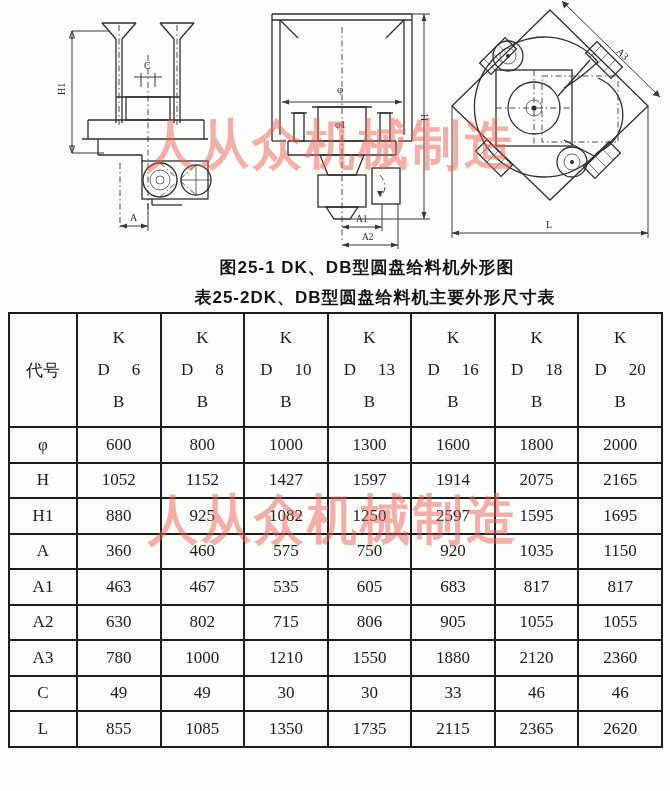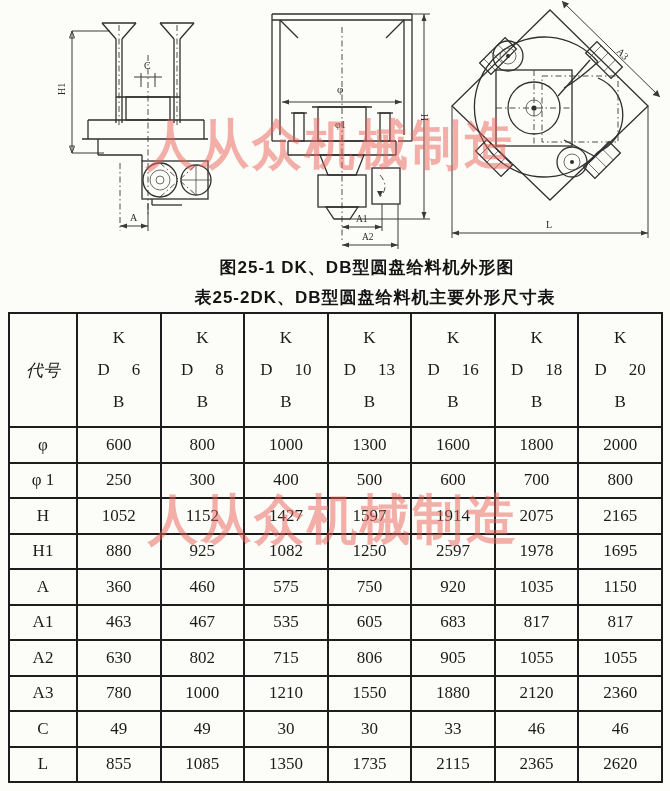--- a/index.html
+++ b/index.html
@@ -19,21 +19,21 @@
       font-family:"Liberation Sans",sans-serif;font-size:17px;font-weight:600;letter-spacing:1px;}
   .dimtable{position:absolute;left:8px;top:312px;width:655px;border-collapse:collapse;
       table-layout:fixed;background:transparent;z-index:2;}
   .dimtable th,.dimtable td{border:2px solid #1d1d1d;text-align:center;vertical-align:middle;
       color:#1b1b1b;font-weight:normal;font-size:17px;padding:0;}
   .dimtable th:first-child,.dimtable td:first-child{width:66px;}
   .dimtable thead th{height:112px;}
   .dimtable tbody td{height:33.5px;}
   .hdrcell{display:flex;flex-direction:column;justify-content:space-around;height:100%;padding:8px 0;box-sizing:border-box;}
   .md{display:flex;justify-content:center;gap:22px;}
-  .codehead{font-family:"Liberation Sans",sans-serif;font-size:17px;font-style:italic;}
+  .codehead{font-family:"Liberation Sans",sans-serif;font-size:17px;}
 </style>
 </head>
 <body>
 
 <div class="page">
 
   <svg style="left:52px;top:3px" width="200" height="250" viewBox="0 0 200 250">
 
     <line class="dim" x1="20" y1="28" x2="20" y2="150"></line>
     <line class="dim" x1="20" y1="28" x2="58" y2="28"></line>
@@ -298,47 +298,37 @@
           <td>φ</td>
           <td>600</td>
           <td>800</td>
           <td>1000</td>
           <td>1300</td>
           <td>1600</td>
           <td>1800</td>
           <td>2000</td>
         </tr>
         <tr>
-          <td>φ 1</td>
-          <td>250</td>
-          <td>300</td>
-          <td>400</td>
-          <td>500</td>
-          <td>600</td>
-          <td>700</td>
-          <td>800</td>
-        </tr>
-        <tr>
           <td>H</td>
           <td>1052</td>
           <td>1152</td>
           <td>1427</td>
           <td>1597</td>
           <td>1914</td>
           <td>2075</td>
           <td>2165</td>
         </tr>
         <tr>
           <td>H1</td>
           <td>880</td>
           <td>925</td>
           <td>1082</td>
           <td>1250</td>
           <td>2597</td>
-          <td>1978</td>
+          <td>1595</td>
           <td>1695</td>
         </tr>
         <tr>
           <td>A</td>
           <td>360</td>
           <td>460</td>
           <td>575</td>
           <td>750</td>
           <td>920</td>
           <td>1035</td>

